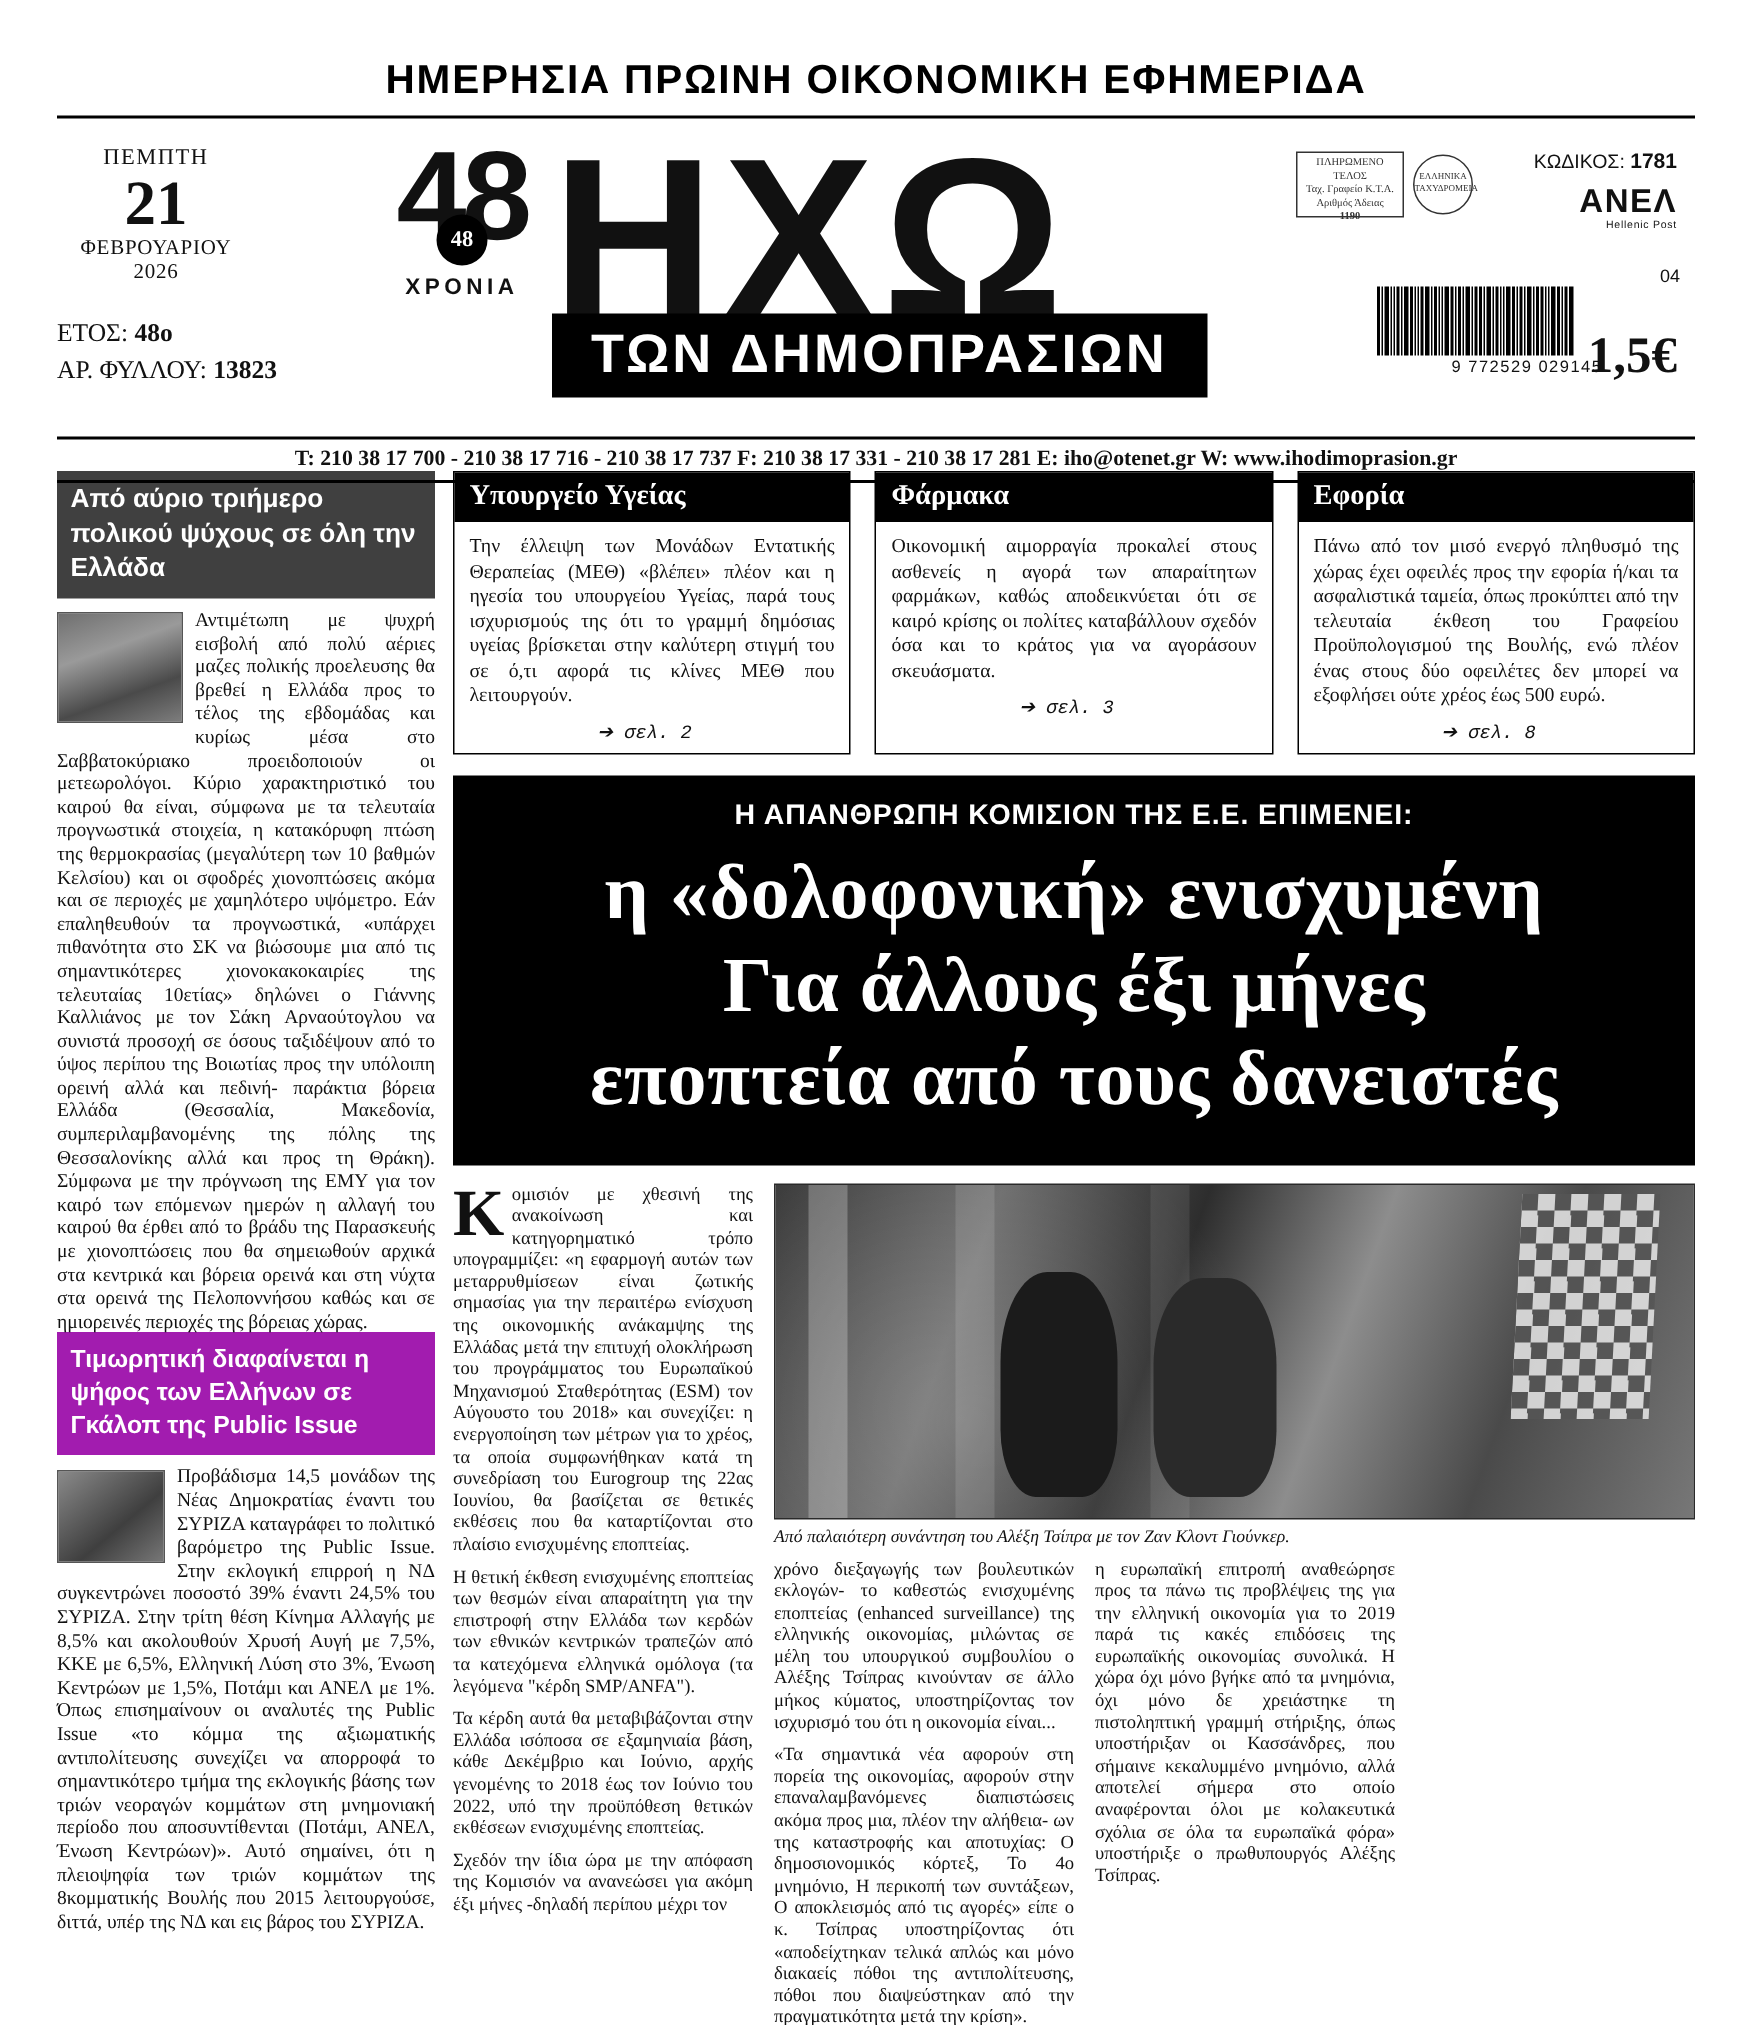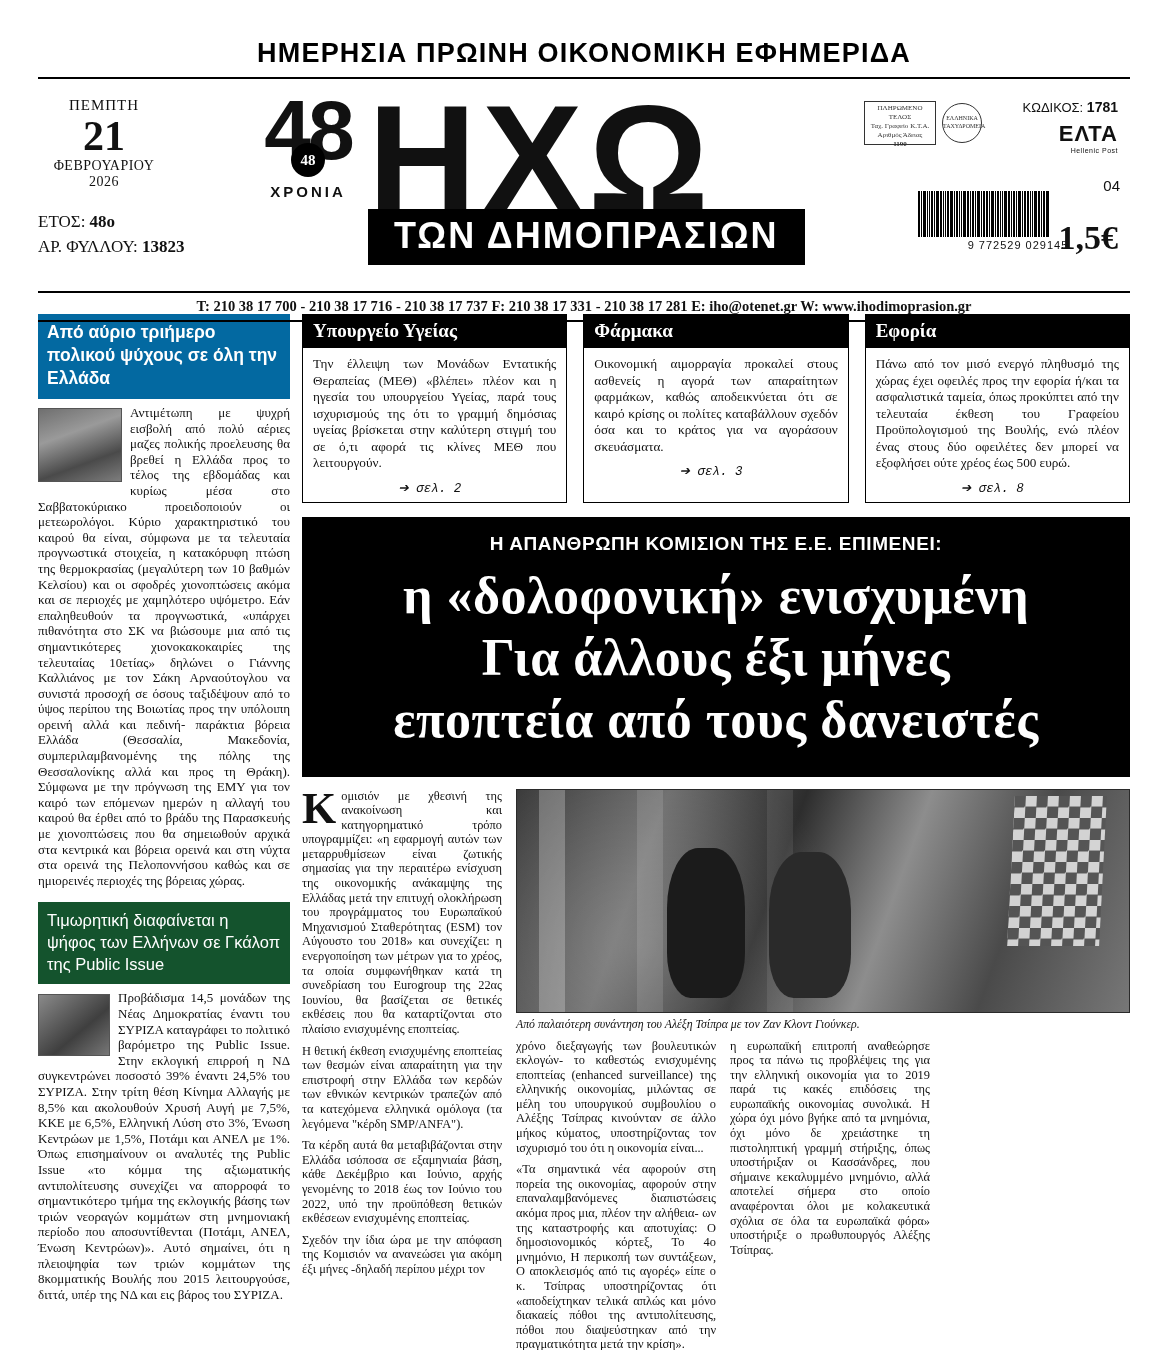--- a/index.html
+++ b/index.html
@@ -70,21 +70,21 @@
   .elta { position:absolute; right:12px; top:20px; text-align:right; }
   .elta .kod { font-family:"Liberation Sans", sans-serif; font-size:13px; margin-bottom:6px; }
   .elta .kod b { font-size:14px; }
   .elta .elta-logo { font-family:"Liberation Sans", sans-serif; font-size:22px; font-weight:bold; letter-spacing:1px; }
   .elta .elta-sub { font-family:"Liberation Sans", sans-serif; font-size:7px; letter-spacing:0.5px; }
 
   .barcode { position:absolute; right:12px; top:112px; width:200px; text-align:center; }
   .bc-bars { height:46px; display:flex; gap:1px; align-items:stretch; justify-content:flex-start; }
   .bc-bars i { display:block; background:#000; }
   .bc-num { font-family:"Liberation Sans", sans-serif; font-size:11px; letter-spacing:1px; margin-top:2px; }
-  .bc-issue { position:absolute; right:-2px; top:-14px; font-family:"Liberation Sans", sans-serif; font-size:15px; }
+  .bc-issue { position:absolute; right:-2px; top:-14px; font-family:"Liberation Sans", sans-serif; font-size:12px; }
 
   .etos { position:absolute; left:0; top:118px; font-size:17px; line-height:25px;margin-top:12px; }
   .subname {
     position:absolute; left:330px; top:130px;
     background:#000; color:#fff;
     font-family:"Liberation Sans", sans-serif;
     font-weight:bold; font-size:36px; letter-spacing:2px;
     padding:6px 26px 8px 26px;
   }
   .price { position:absolute; right:12px; top:140px; font-size:34px; font-weight:bold; font-family:"Liberation Serif", serif; }
@@ -109,38 +109,37 @@
     padding:5px 10px 6px 10px;
   }
   .box-body { padding:8px 10px 6px 10px; font-size:13.2px; line-height:16.5px; text-align:justify; }
   .seel { text-align:center; font-size:12.5px; font-style:italic; padding:2px 10px 6px 0;font-family:Liberation Mono, monospace; }
 
   .three { display:flex; gap:16px; }
   .three > div { flex:1; }
 
   
   .lead-hd {
-    background:#0369a1; color:#fff;
+    background:#404040; color:#fff;
     font-family:"Liberation Sans", sans-serif;
     font-weight:bold; font-size:17.5px; line-height:23px;
     padding:7px 9px 9px 9px;
   }
   .lead-body { font-size:13px; line-height:15.6px; text-align:justify; padding-top:6px; }
   .lead-photo {
     float:left; width:84px; height:74px; margin:3px 8px 4px 0;
     background:linear-gradient(160deg,#6f6f6f 0%,#9a9a9a 35%,#4a4a4a 70%,#7d7d7d 100%);
     border:1px solid #555;
   }
 
   .box2-hd {
-    background:#14532d; color:#fff;
-    font-family:"Liberation Sans", sans-serif;
-    font-weight:normal; font-size:16.5px; line-height:22px;
+    background:#a21caf; color:#fff;
+    font-family:"Liberation Sans", sans-serif;
+    font-weight:bold; font-size:16.5px; line-height:22px;
     padding:7px 9px 9px 9px;
-    margin-top:14px;
   }
   .box2-photo {
     float:left; width:72px; height:62px; margin:4px 8px 2px 0;
     background:linear-gradient(140deg,#8a8a8a,#3f3f3f 60%,#777);
     border:1px solid #555;
   }
 
   
   .mainhead {
     background:#000; color:#fff; margin-top:14px;
@@ -221,21 +220,21 @@
           <b>1190</b>
         </div>
         <div class="pm-circ">ΕΛΛΗΝΙΚΑ ΤΑΧΥΔΡΟΜΕΙΑ</div>
       </div>
 
       <div class="elta">
         <div class="kod">
           <span>ΚΩΔΙΚΟΣ:</span>
           <b>1781</b>
         </div>
-        <div class="elta-logo">ΕΛΤΑ</div>
+        <div class="elta-logo">ΑΝΕΛ</div>
         <div class="elta-sub">Hellenic Post</div>
       </div>
 
       <div class="barcode">
         <div class="bc-issue">04</div>
         <div class="bc-bars">
           <i style="width:2px"></i>
             <i style="width:1px"></i>
             <i style="width:3px"></i>
             <i style="width:1px"></i>

